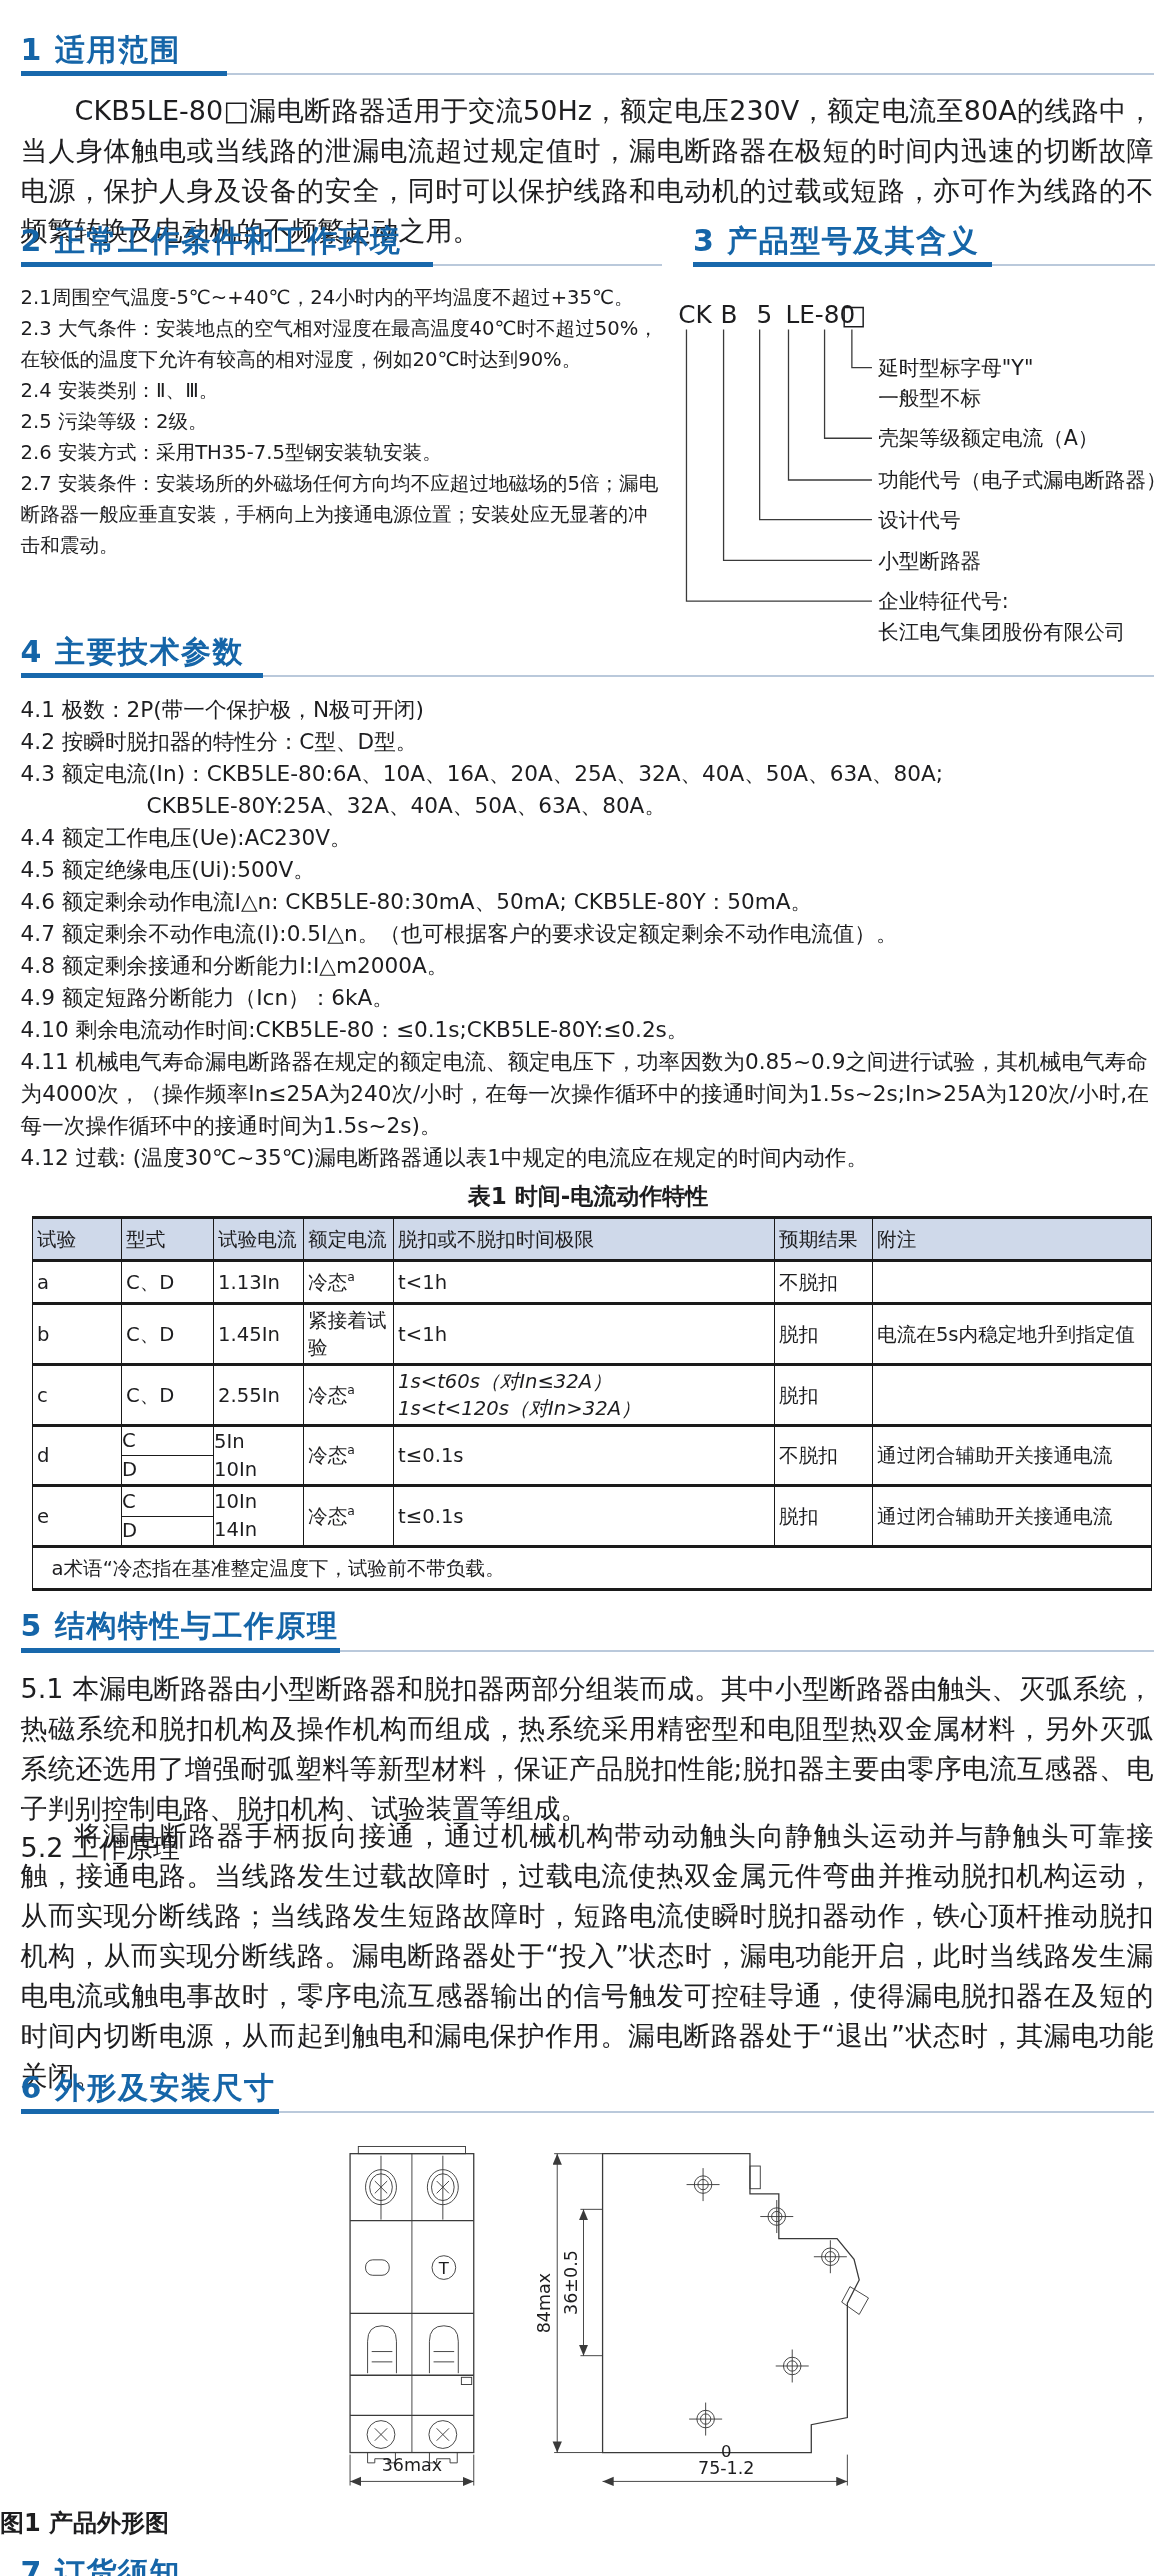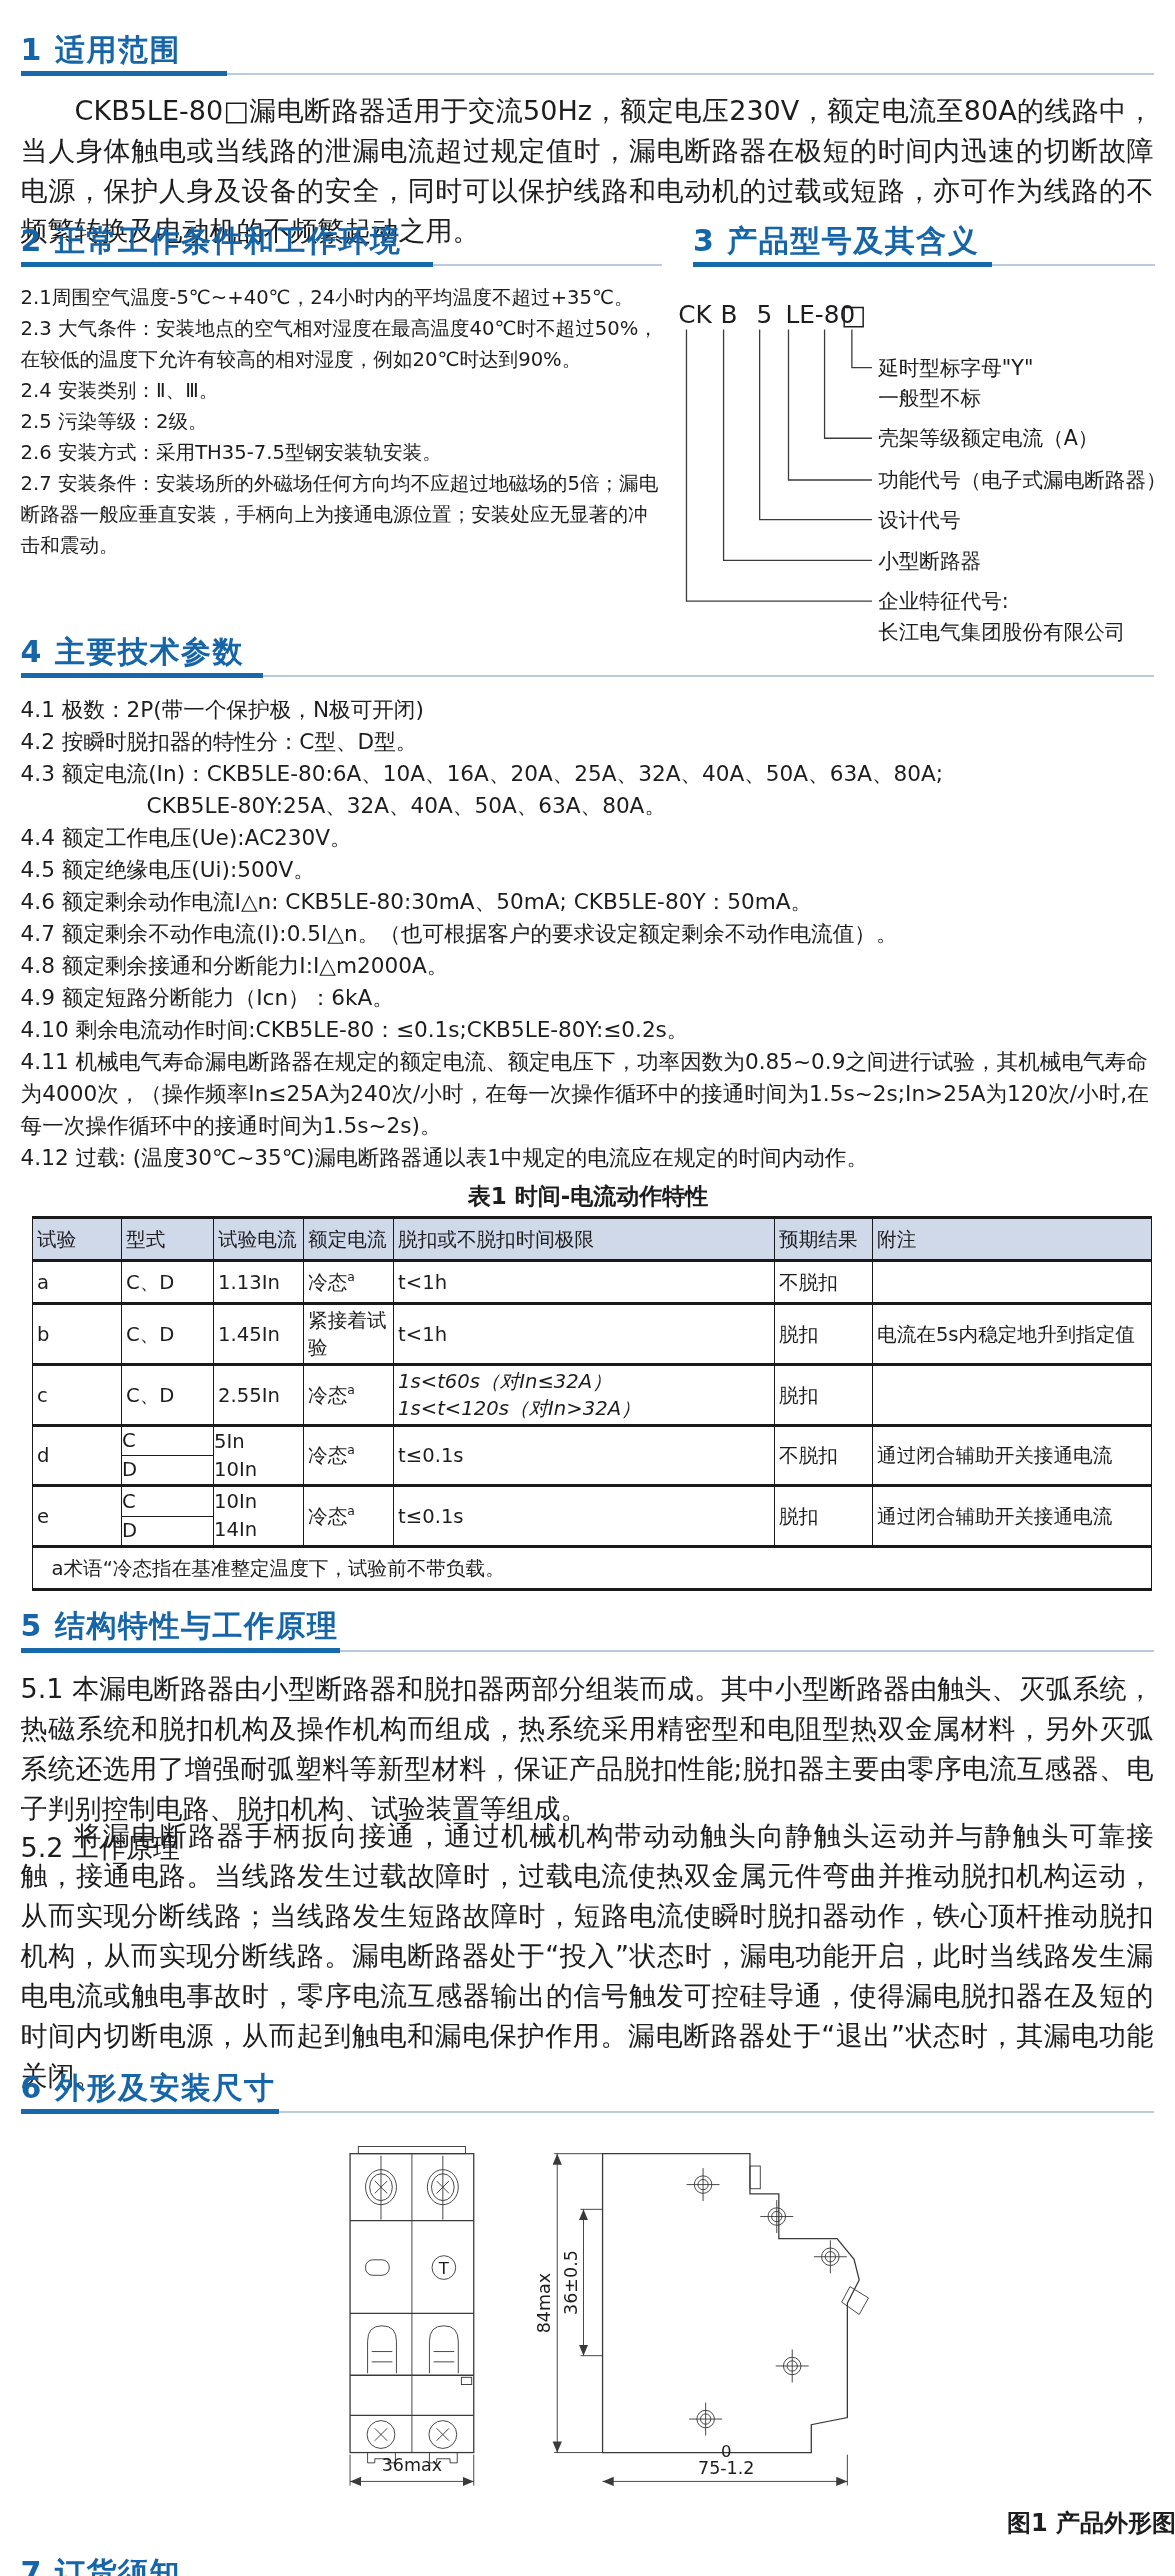--- a/index.html
+++ b/index.html
@@ -8,21 +8,21 @@
   .page{position:relative;width:1176px;height:2741px;background:#ffffff;overflow:hidden;}
   .t{position:absolute;margin:0;font-size:30px;font-weight:bold;color:#1565a8;letter-spacing:1.5px;white-space:nowrap;}
   .rd{position:absolute;height:5.2px;background:#1868ac;z-index:2;}
   .rl{position:absolute;height:2.1px;background:#bac9db;z-index:1;}
   .body{position:absolute;margin:0;font-size:27px;line-height:40px;text-align:justify;}
   .indent1{text-indent:2em;}
   .items2{position:absolute;font-size:19.6px;line-height:31px;}
   .items4{position:absolute;font-size:21.6px;line-height:32px;}
   .items4 .cont{padding-left:126px;}
   .cap{position:absolute;margin:0;width:1176px;text-align:center;font-size:23px;font-weight:bold;}
-  .figcap{position:absolute;margin:0;width:1176px;text-align:right;font-size:24px;font-weight:bold;}
+  .figcap{position:absolute;margin:0;width:1176px;text-align:left;font-size:24px;font-weight:bold;}
   .tblwrap{position:absolute;left:32px;top:1216px;}
   table{border-collapse:collapse;table-layout:fixed;width:1118px;background:#fff;}
   th,td{border-left:1.5px solid #1a1a1a;border-right:1.5px solid #1a1a1a;
         border-top:3.1px solid #1a1a1a;border-bottom:3.1px solid #1a1a1a;
         font-size:19.6px;font-weight:normal;text-align:left;vertical-align:middle;padding:2.1px 4.1px;}
   thead th{background:#cfd9ea;}
   sup{font-size:12.4px;}
   td.sc{padding:0;}
   td.sc .half{height:28px;line-height:28px;}
   td.sc .hb{border-top:1.5px solid #1a1a1a;}

